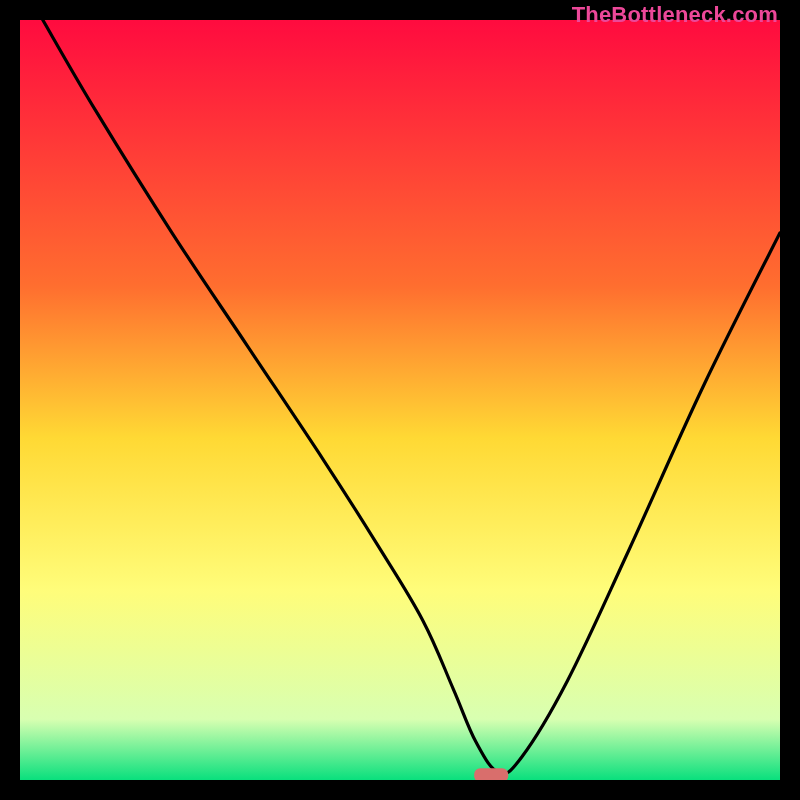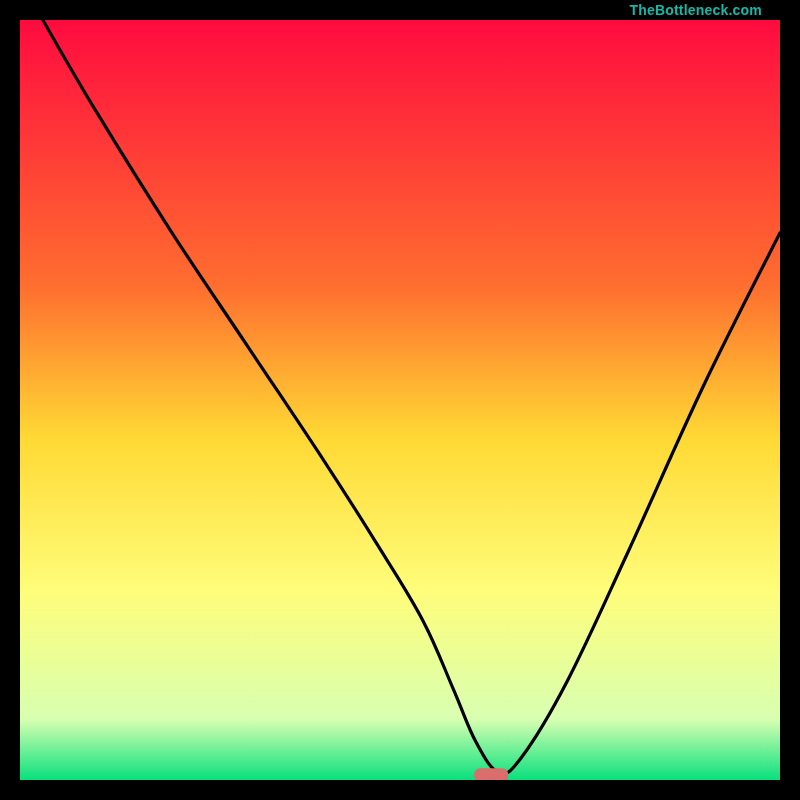--- a/index.html
+++ b/index.html
@@ -14,24 +14,24 @@
     position: absolute;
     left: 20px;
     top: 20px;
     width: 760px;
     height: 760px;
     background: #000;
   }
   .watermark {
     position: absolute;
     top: 2px;
-    right: 38px;
-    color: #14b8a6;
+    right: 22px;
+    color: #ec4899;
     font-family: Arial, Helvetica, sans-serif;
-    font-size: 14px;
+    font-size: 22px;
     font-weight: bold;
     letter-spacing: 0.2px;
     z-index: 10;
   }
   svg {
     display: block;
   }
 </style>
 </head>
 <body>

